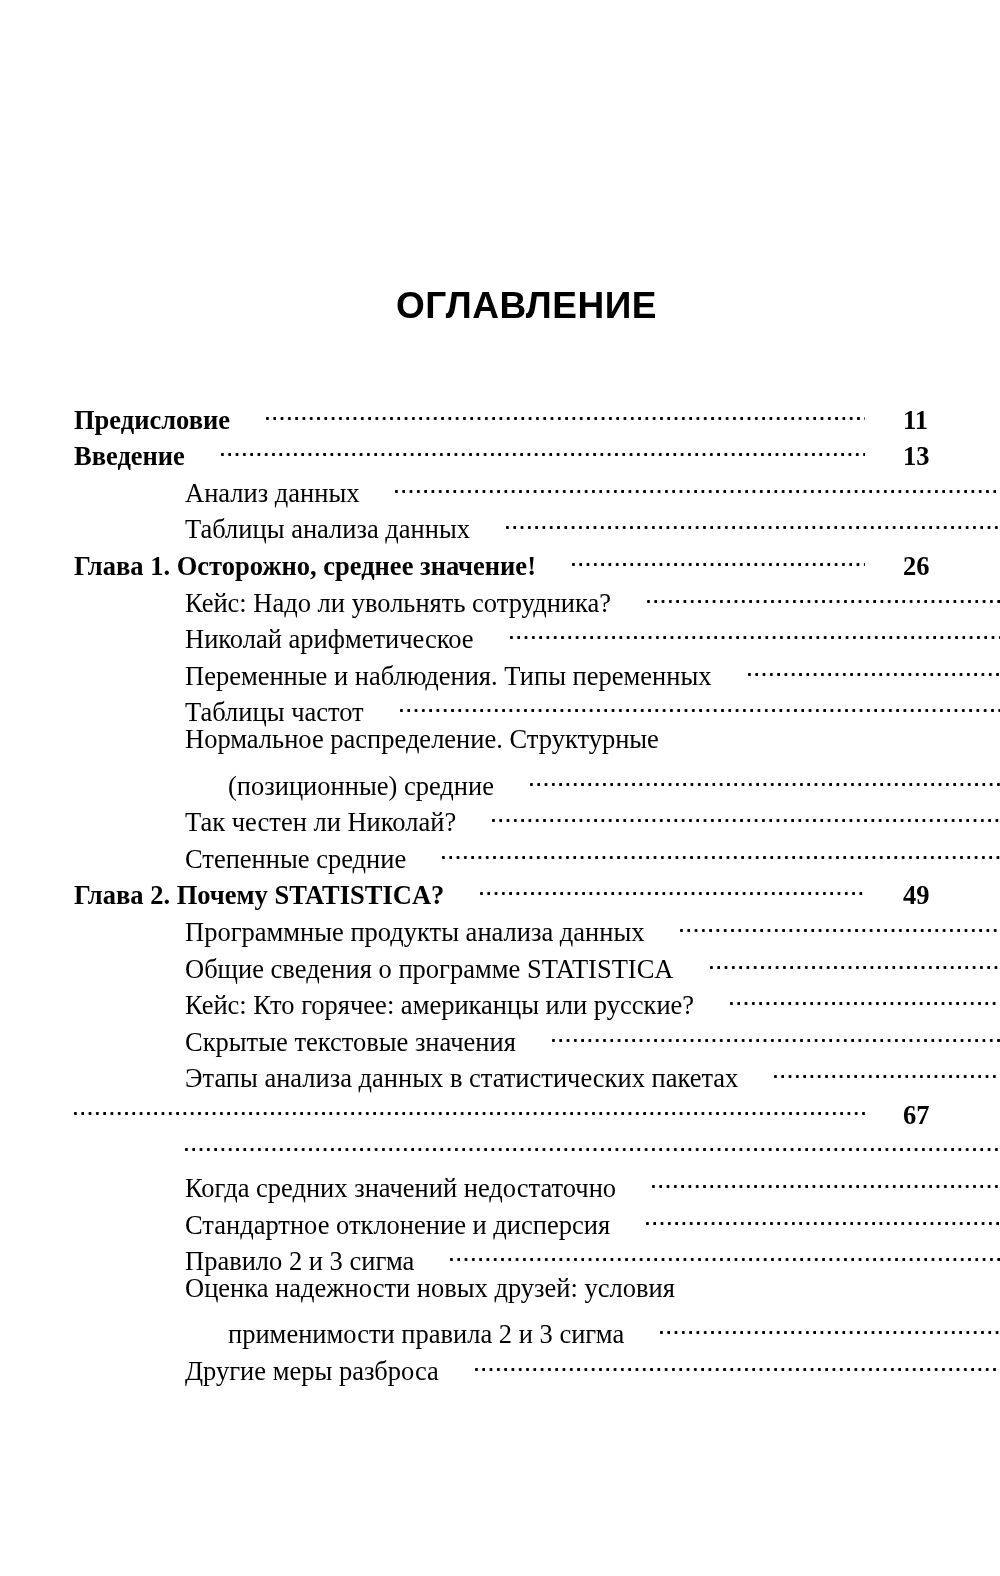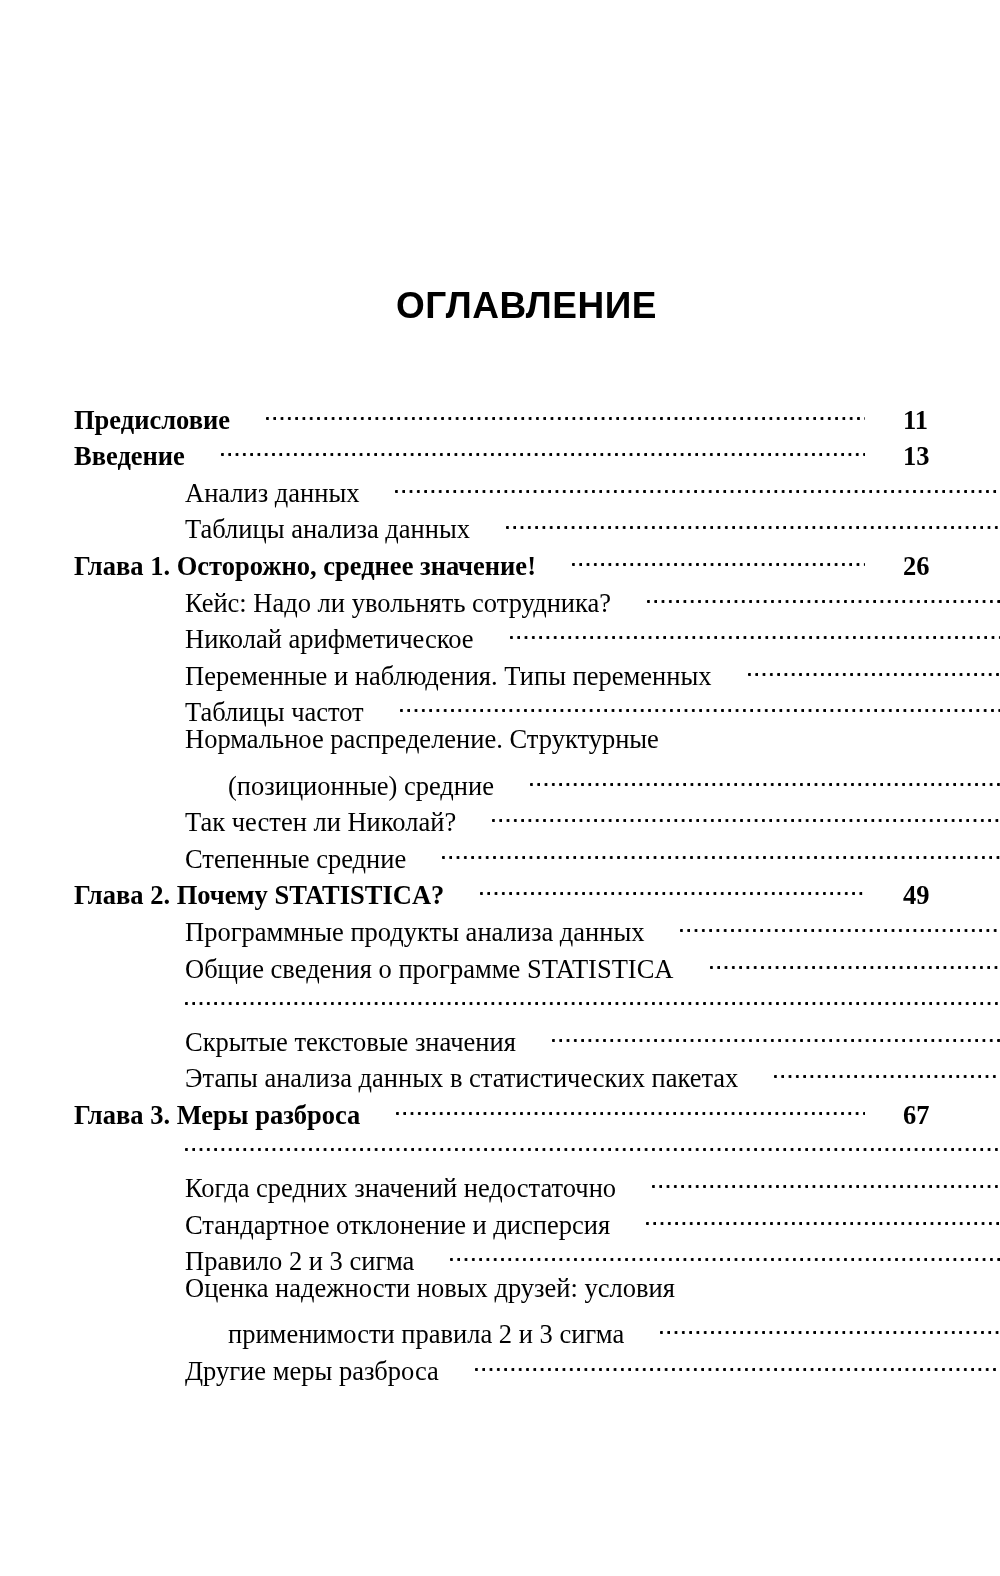--- a/index.html
+++ b/index.html
@@ -218,38 +218,38 @@
         </div>
       </div>
       <div class="toc-entry lvl-section">
         <div class="entry-row">
           <span class="entry-text">Общие сведения о программе STATISTICA</span>
           <span class="leader"></span>
         </div>
       </div>
       <div class="toc-entry lvl-section">
         <div class="entry-row">
+          <span class="entry-text">Кейс: Кто горячее: американцы или русские?</span>
           <span class="leader"></span>
         </div>
       </div>
       <div class="toc-entry lvl-section">
         <div class="entry-row">
           <span class="entry-text">Скрытые текстовые значения</span>
           <span class="leader"></span>
         </div>
       </div>
       <div class="toc-entry lvl-section">
         <div class="entry-row">
           <span class="entry-text">Этапы анализа данных в статистических пакетах</span>
           <span class="leader"></span>
         </div>
       </div>
       <div class="toc-entry lvl-chapter">
         <div class="entry-row">
-          <span class="entry-text">Глава 3. Меры разброса</span>
           <span class="leader"></span>
           <span class="entry-page">67</span>
         </div>
       </div>
       <div class="toc-entry lvl-section">
         <div class="entry-row">
           <span class="leader"></span>
         </div>
       </div>
       <div class="toc-entry lvl-section">

